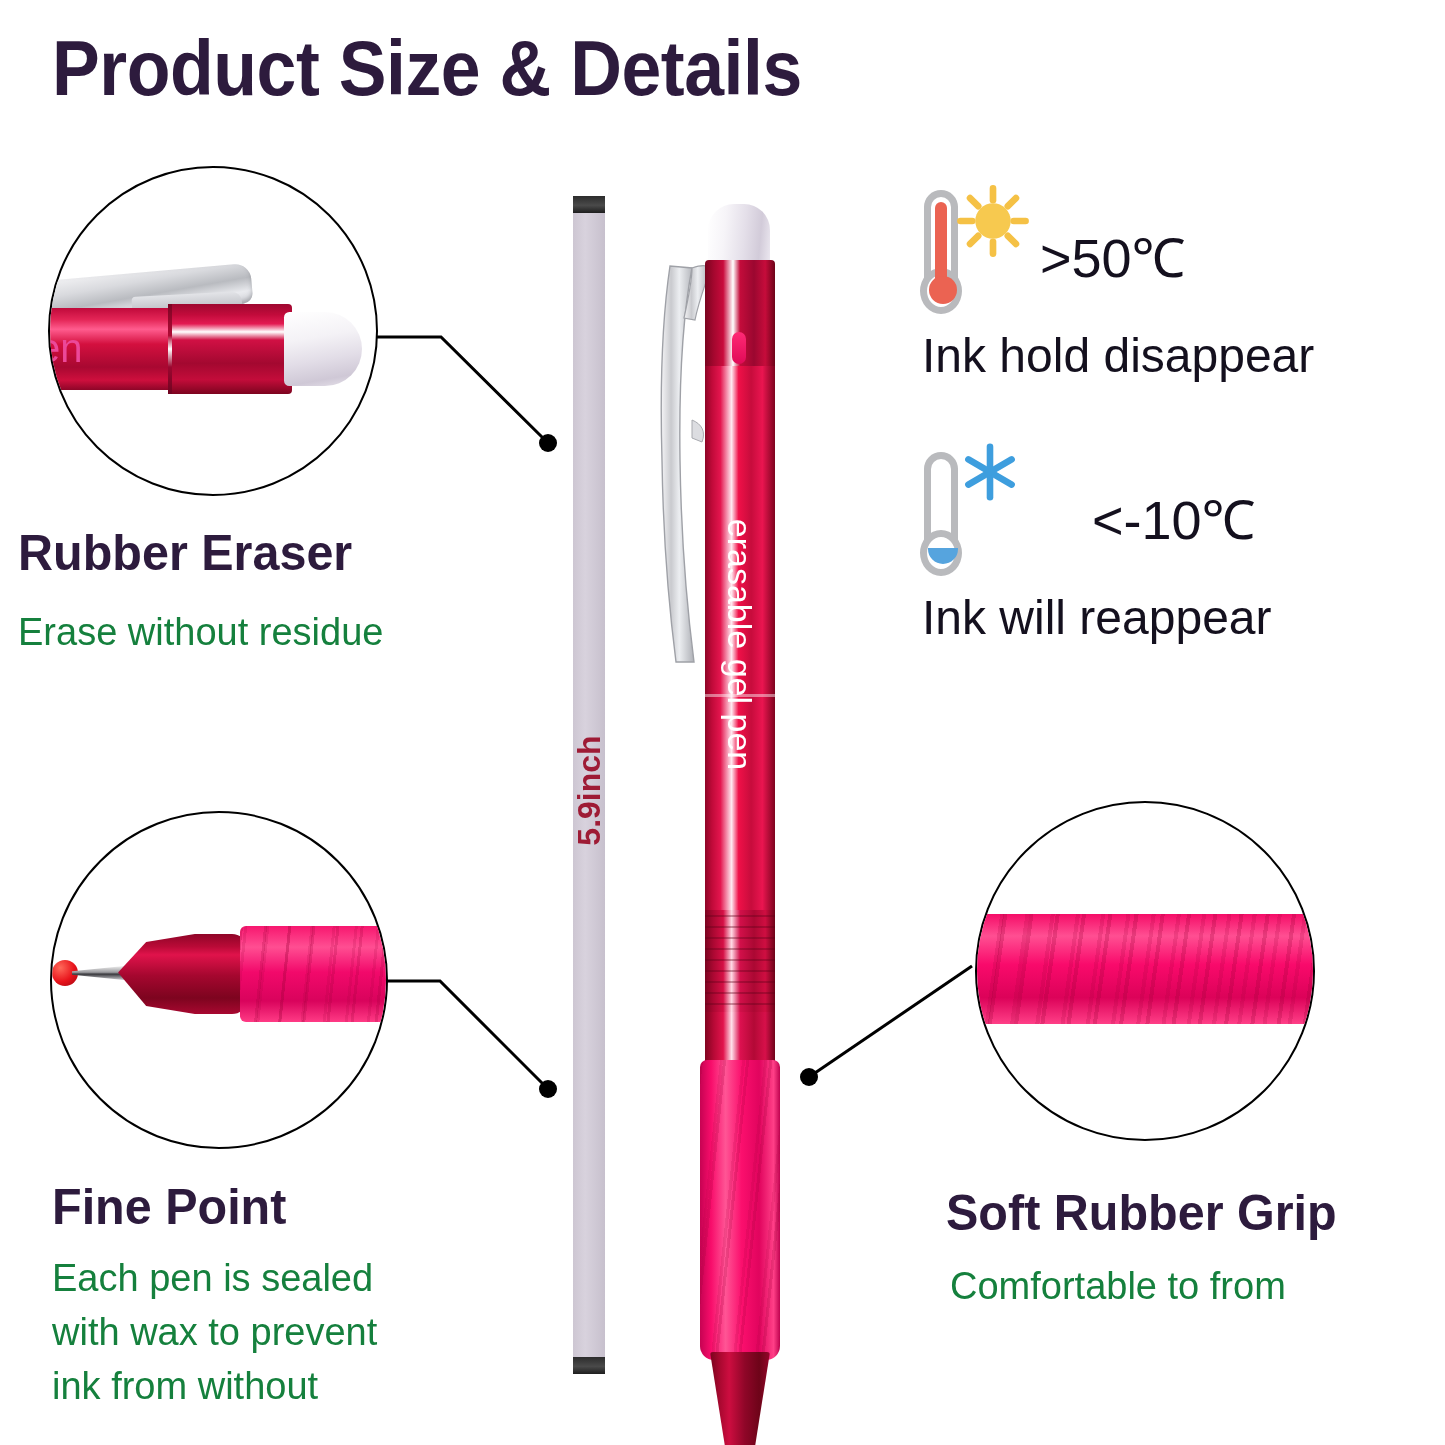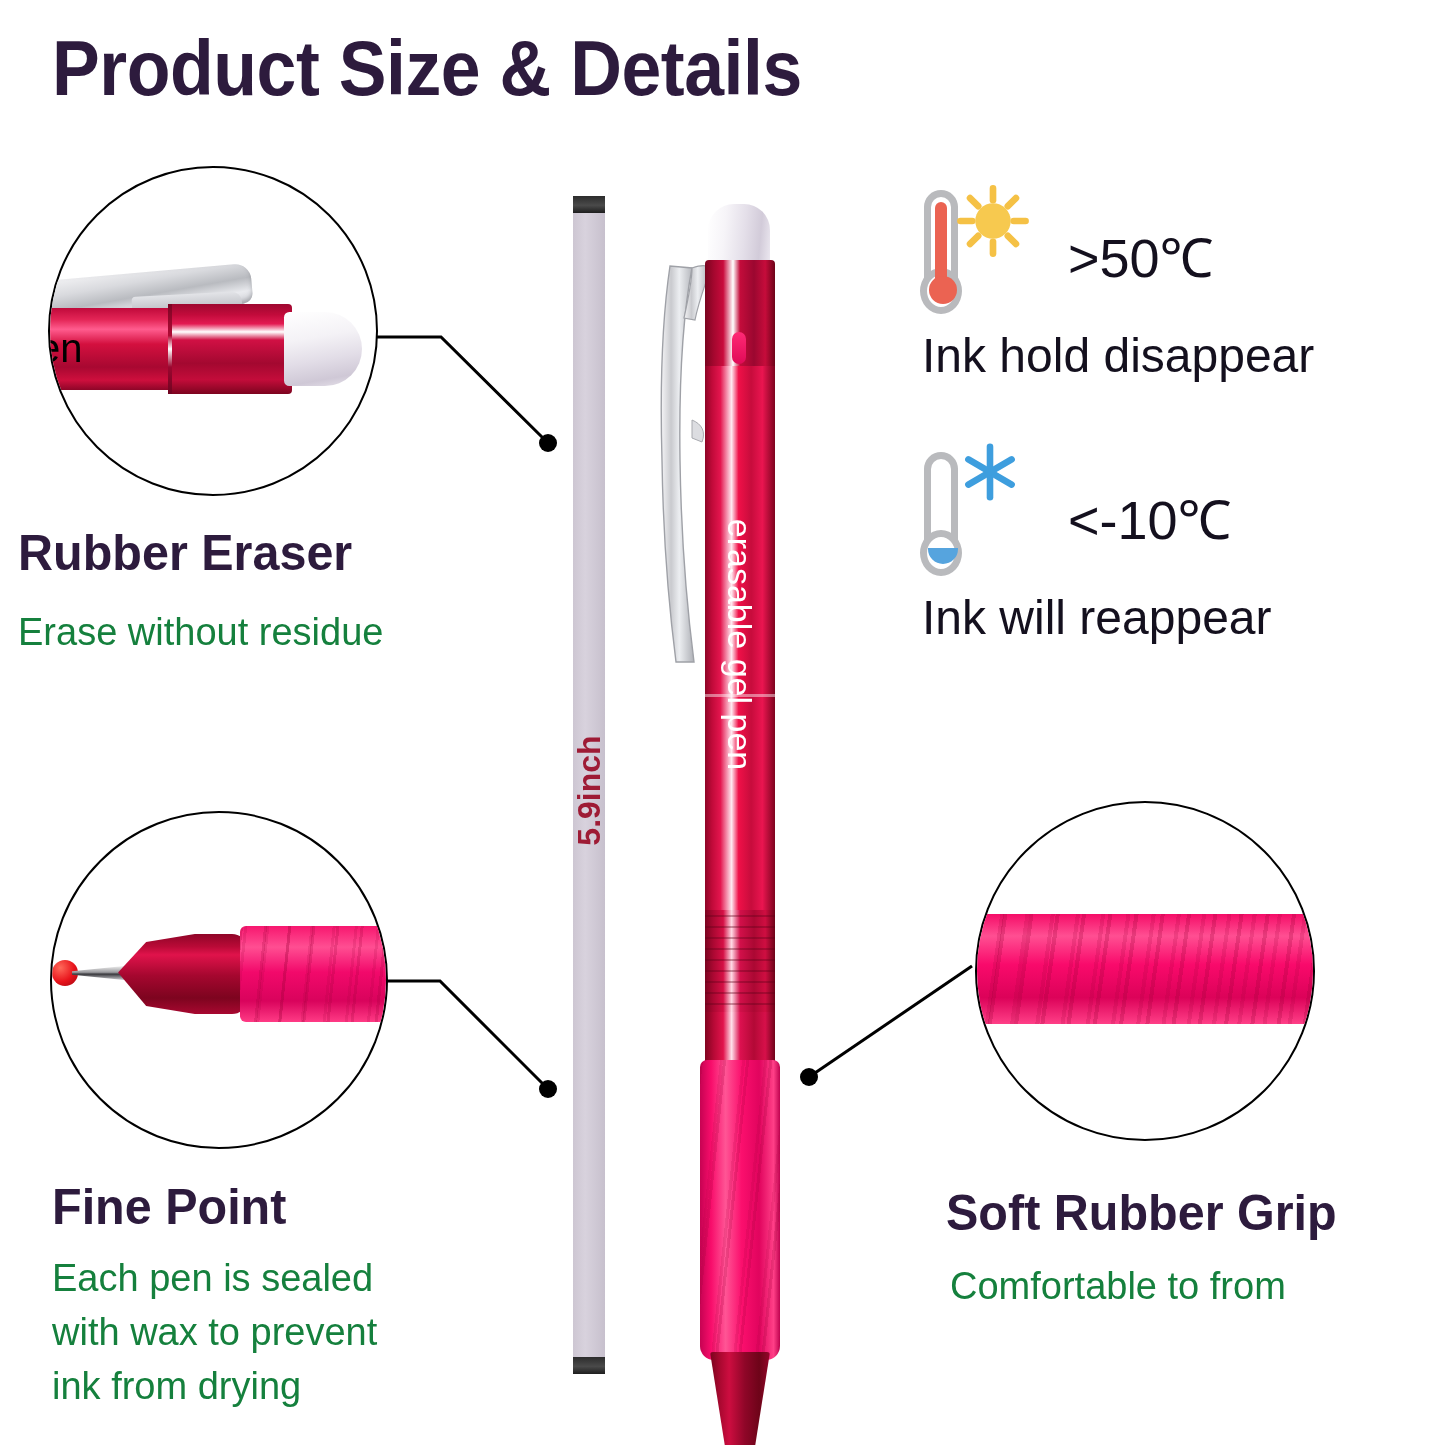--- a/index.html
+++ b/index.html
@@ -107,21 +107,21 @@
     position:absolute;
     left:252px; top:40px;
     width:78px; height:74px;
     background:linear-gradient(170deg,#ffffff 0%,#f4f2f6 35%,#e2dde7 62%,#cfc8d6 85%,#e8e4ec 100%);
     border-radius:6px 42px 42px 6px;
   }
   #tl-label {
     position:absolute;
     left:6px; top:54px;
     font-size:40px;
-    color:#000000;
+    color:#ec4899;
     font-weight:400;
   }
 
   
   #bl-detail {
     position:absolute;
     left:52px; top:947px;
     width:340px; height:104px;
   }
   #bl-ball {
@@ -408,21 +408,21 @@
     <div id="bl-ball"></div>
     <div id="bl-needle"></div>
     <div id="bl-cone"></div>
     <div id="bl-grip"></div>
   </div>
 </div>
 
 <div class="callout-title" style="left:52px; top:1178px;">Fine Point</div>
 <div class="callout-sub" style="left:52px; top:1254px;">Each pen is sealed</div>
 <div class="callout-sub" style="left:52px; top:1308px;">with wax to prevent</div>
-<div class="callout-sub" style="left:52px; top:1362px;">ink from drying</div>
+<div class="callout-sub" style="left:52px; top:1362px;">ink from without</div>
 
 <div class="callout-circle" style="left:975px; top:801px; width:340px; height:340px;">
   <div id="br-detail" style="left:0px; top:111px; width:340px; height:110px;"></div>
 </div>
 
 <div class="callout-title" style="left:946px; top:1184px;">Soft Rubber Grip</div>
 <div class="callout-sub" style="left:950px; top:1262px;">Comfortable to from</div>
 
 <div id="ruler"></div>
 <div id="ruler-cap-top"></div>
@@ -477,25 +477,25 @@
         <line x1="6" y1="50" x2="22" y2="50"></line>
         <line x1="78" y1="50" x2="94" y2="50"></line>
         <line x1="19" y1="19" x2="30" y2="30"></line>
         <line x1="70" y1="70" x2="81" y2="81"></line>
         <line x1="19" y1="81" x2="30" y2="70"></line>
         <line x1="70" y1="30" x2="81" y2="19"></line>
       </g>
       <circle cx="50" cy="50" r="24" fill="#f7c94f"></circle>
     </svg>
   </div>
-  <div class="temp-value" style="margin-left:96px;">&gt;50℃</div>
+  <div class="temp-value" style="margin-left:68px;">&gt;50℃</div>
 </div>
 <div class="temp-caption" style="left:922px; top:328px;">Ink hold disappear</div>
 
-<div class="temp-row" style="left:916px; top:452px;">
+<div class="temp-row" style="left:916px; top:452px;gap:24px;">
   <div class="therm">
     <div class="therm-tube"></div>
     <div class="therm-bulb"></div>
     <div class="therm-bulb-cold"></div>
     <svg class="snow-icon" viewBox="0 0 100 100">
       <g stroke="#3e9ede" stroke-width="11" stroke-linecap="round">
         <line x1="50" y1="8" x2="50" y2="92"></line>
         <line x1="14" y1="29" x2="86" y2="71"></line>
         <line x1="14" y1="71" x2="86" y2="29"></line>
       </g>

